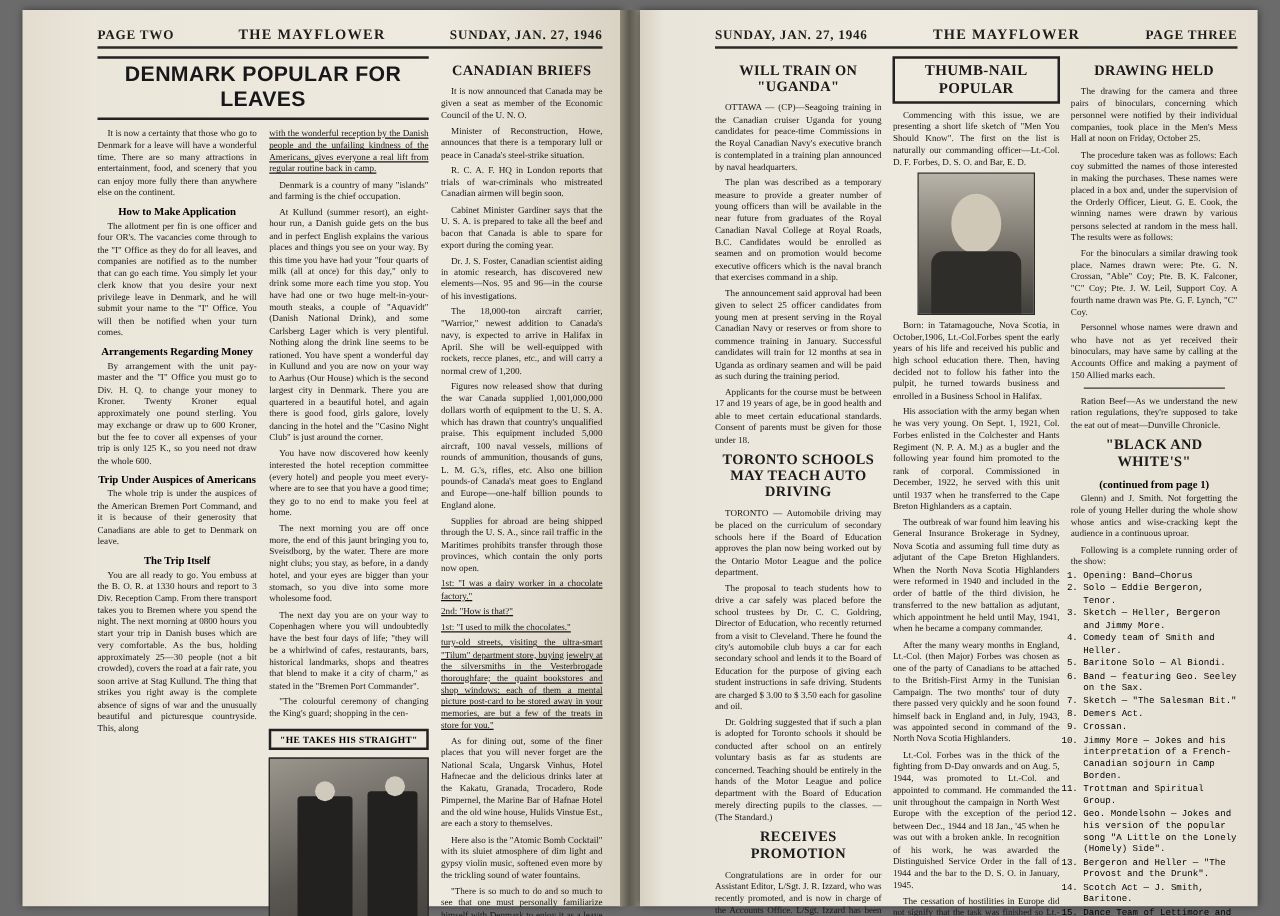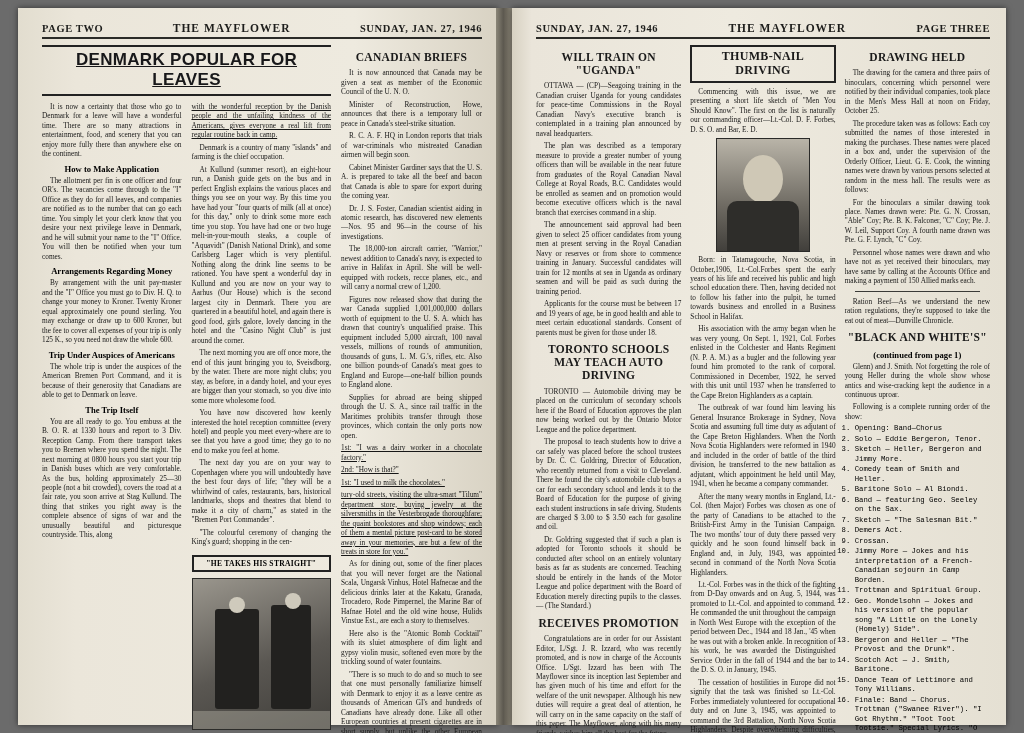--- a/index.html
+++ b/index.html
@@ -9,37 +9,36 @@
     position:absolute;top:8px;height:717px;
     background:#e9e4d7;
     box-shadow:0 0 6px rgba(0,0,0,.55);
   }
   .sheet.left{left:18px;width:480px;
     background:linear-gradient(90deg,#e2ddcf 0%,#ebe6da 12%,#eeeadf 70%,#d9d3c4 99%);}
   .sheet.right{left:512px;width:494px;
     background:linear-gradient(90deg,#d7d1c2 0%,#eae5da 4%,#eeeadf 45%,#e5e0d3 100%);}
   .gutter{position:absolute;left:496px;top:8px;width:18px;height:717px;
     background:linear-gradient(90deg,#8b8678,#5d5950 40%,#6f6a5e 60%,#a39d8e);}
-  .inner{position:absolute;inset:0;padding:14px 16px 10px 24px;box-sizing:border-box;}
+  .inner{position:absolute;inset:0;padding:14px 16px 10px 24px;box-sizing:border-box;margin-left:36px;}
   .masthead{
     display:flex;justify-content:space-between;align-items:flex-end;
     font-family:"Liberation Serif",serif;font-weight:bold;
     font-size:10.5px;letter-spacing:.6px;border-bottom:2px solid #2b2b28;
     padding-bottom:3px;margin-bottom:6px;color:#1d1d1b;
   }
   .masthead .mid{font-size:11.5px;letter-spacing:1px;text-align:center;}
   .cols{display:flex;gap:10px;}
   .col{flex:1;min-width:0;}
   .sheet.right .cols{gap:9px;}
   h1.banner{
     border:2px solid #222;border-left:none;border-right:none;
     font-size:17px;font-weight:bold;text-align:center;margin:0 0 6px 0;
     padding:3px 0 4px 0;letter-spacing:.3px;color:#18181a;
     font-family:"Liberation Sans",sans-serif;
-    text-decoration:underline;
   }
   h2.head{
     font-size:11.5px;font-weight:bold;text-align:center;margin:6px 0 4px 0;
     letter-spacing:.3px;color:#1a1a1a;line-height:1.15;
   }
   h2.head.boxed{border:2px solid #222;padding:3px 2px;margin-top:0;font-size:12px;}
   h3.sub{font-size:8.6px;font-weight:bold;text-align:center;margin:5px 0 2px 0;}
   p.body{
     font-size:7.3px;line-height:1.30;text-align:justify;margin:0 0 3px 0;
     color:#171717;text-indent:8px;hyphens:auto;
@@ -93,22 +92,22 @@
               <p class="body">By arrangement with the unit pay-master and the "I" Office you must go to Div. H. Q. to change your money to Kroner. Twenty Kroner equal approximately one pound sterling. You may exchange or draw up to 600 Kroner, but the fee to cover all expenses of your trip is only 125 K., so you need not draw the whole 600.</p>
               <h3 class="sub">Trip Under Auspices of Americans</h3>
               <p class="body">The whole trip is under the auspices of the American Bremen Port Command, and it is because of their generosity that Canadians are able to get to Denmark on leave.</p>
               <h3 class="sub">The Trip Itself</h3>
               <p class="body">You are all ready to go. You embuss at the B. O. R. at 1330 hours and report to 3 Div. Reception Camp. From there transport takes you to Bremen where you spend the night. The next morning at 0800 hours you start your trip in Danish buses which are very comfortable. As the bus, holding approximately 25—30 people (not a bit crowded), covers the road at a fair rate, you soon arrive at Stag Kullund. The thing that strikes you right away is the complete absence of signs of war and the unusually beautiful and picturesque countryside. This, along</p>
             </div>
             <div class="col">
               <p class="body noind">with the wonderful reception by the Danish people and the unfailing kindness of the Americans, gives everyone a real lift from regular routine back in camp.</p>
               <p class="body">Denmark is a country of many "islands" and farming is the chief occupation.</p>
               <p class="body">At Kullund (summer resort), an eight-hour run, a Danish guide gets on the bus and in perfect English explains the various places and things you see on your way. By this time you have had your "four quarts of milk (all at once) for this day," only to drink some more each time you stop. You have had one or two huge melt-in-your-mouth steaks, a couple of "Aquavidt" (Danish National Drink), and some Carlsberg Lager which is very plentiful. Nothing along the drink line seems to be rationed. You have spent a wonderful day in Kullund and you are now on your way to Aarhus (Our House) which is the second largest city in Denmark. There you are quartered in a beautiful hotel, and again there is good food, girls galore, lovely dancing in the hotel and the "Casino Night Club" is just around the corner.</p>
+              <p class="body">You have now discovered how keenly interested the hotel reception committee (every hotel) and people you meet every-where are to see that you have a good time; they go to no end to make you feel at home.</p>
               <p class="body">The next morning you are off once more, the end of this jaunt bringing you to, Sveisdborg, by the water. There are more night clubs; you stay, as before, in a dandy hotel, and your eyes are bigger than your stomach, so you dive into some more wholesome food.</p>
-              <p class="body">You have now discovered how keenly interested the hotel reception committee (every hotel) and people you meet every-where are to see that you have a good time; they go to no end to make you feel at home.</p>
               <p class="body">The next day you are on your way to Copenhagen where you will undoubtedly have the best four days of life; "they will be a whirlwind of cafes, restaurants, bars, historical landmarks, shops and theatres that blend to make it a city of charm," as stated in the "Bremen Port Commander".</p>
               <p class="body">"The colourful ceremony of changing the King's guard; shopping in the cen-</p>
               <div class="cutline">"HE TAKES HIS STRAIGHT"</div>
               <div class="photo">
                 <div class="sky"></div>
                 <div class="fig" style="left:22px;top:30px;width:44px;height:100px;"></div>
                 <div class="fig" style="left:78px;top:26px;width:40px;height:104px;"></div>
                 <div class="fig2" style="left:36px;top:18px;width:16px;height:16px;border-radius:50%;"></div>
                 <div class="fig2" style="left:92px;top:14px;width:16px;height:16px;border-radius:50%;"></div>
                 <div class="fig2" style="left:0;top:132px;width:100%;height:18px;opacity:.35;"></div>
@@ -163,21 +162,21 @@
           <p class="body">The proposal to teach students how to drive a car safely was placed before the school trustees by Dr. C. C. Goldring, Director of Education, who recently returned from a visit to Cleveland. There he found the city's automobile club buys a car for each secondary school and lends it to the Board of Education for the purpose of giving each student instructions in safe driving. Students are charged $ 3.00 to $ 3.50 each for gasoline and oil.</p>
           <p class="body">Dr. Goldring suggested that if such a plan is adopted for Toronto schools it should be conducted after school on an entirely voluntary basis as far as students are concerned. Teaching should be entirely in the hands of the Motor League and police department with the Board of Education merely directing pupils to the classes. — (The Standard.)</p>
           <h2 class="head">RECEIVES PROMOTION</h2>
           <p class="body">Congratulations are in order for our Assistant Editor, L/Sgt. J. R. Izzard, who was recently promoted, and is now in charge of the Accounts Office. L/Sgt. Izzard has been with The Mayflower since its inception last September and has given much of his time and effort for the welfare of the unit newspaper. Although his new duties will require a great deal of attention, he will carry on in the same capacity on the staff of this paper. The Mayflower, along with his many friends, wishes him all the best for the future.</p>
           <div class="rule"></div>
           <p class="body noind">"Faw, does bigamist mean that a man has one wife too many?"</p>
 
         </div>
 
         <div class="col">
-          <h2 class="head boxed">THUMB-NAIL DRIVING</h2>
+          <h2 class="head boxed">THUMB-NAIL POPULAR</h2>
           <p class="body">Commencing with this issue, we are presenting a short life sketch of "Men You Should Know". The first on the list is naturally our commanding officer—Lt.-Col. D. F. Forbes, D. S. O. and Bar, E. D.</p>
           <div class="portrait">
             <div class="face"></div>
             <div class="body"></div>
           </div>
           <p class="body">Born: in Tatamagouche, Nova Scotia, in October,1906, Lt.-Col.Forbes spent the early years of his life and received his public and high school education there. Then, having decided not to follow his father into the pulpit, he turned towards business and enrolled in a Business School in Halifax.</p>
           <p class="body">His association with the army began when he was very young. On Sept. 1, 1921, Col. Forbes enlisted in the Colchester and Hants Regiment (N. P. A. M.) as a bugler and the following year found him promoted to the rank of corporal. Commissioned in December, 1922, he served with this unit until 1937 when he transferred to the Cape Breton Highlanders as a captain.</p>
           <p class="body">The outbreak of war found him leaving his General Insurance Brokerage in Sydney, Nova Scotia and assuming full time duty as adjutant of the Cape Breton Highlanders. When the North Nova Scotia Highlanders were reformed in 1940 and included in the order of battle of the third division, he transferred to the new battalion as adjutant, which appointment he held until May, 1941, when he became a company commander.</p>
           <p class="body">After the many weary months in England, Lt.-Col. (then Major) Forbes was chosen as one of the party of Canadians to be attached to the British-First Army in the Tunisian Campaign. The two months' tour of duty there passed very quickly and he soon found himself back in England and, in July, 1943, was appointed second in command of the North Nova Scotia Highlanders.</p>
           <p class="body">Lt.-Col. Forbes was in the thick of the fighting from D-Day onwards and on Aug. 5, 1944, was promoted to Lt.-Col. and appointed to command. He commanded the unit throughout the campaign in North West Europe with the exception of the period between Dec., 1944 and 18 Jan., '45 when he was out with a broken ankle. In recognition of his work, he was awarded the Distinguished Service Order in the fall of 1944 and the bar to the D. S. O. in January, 1945.</p>

